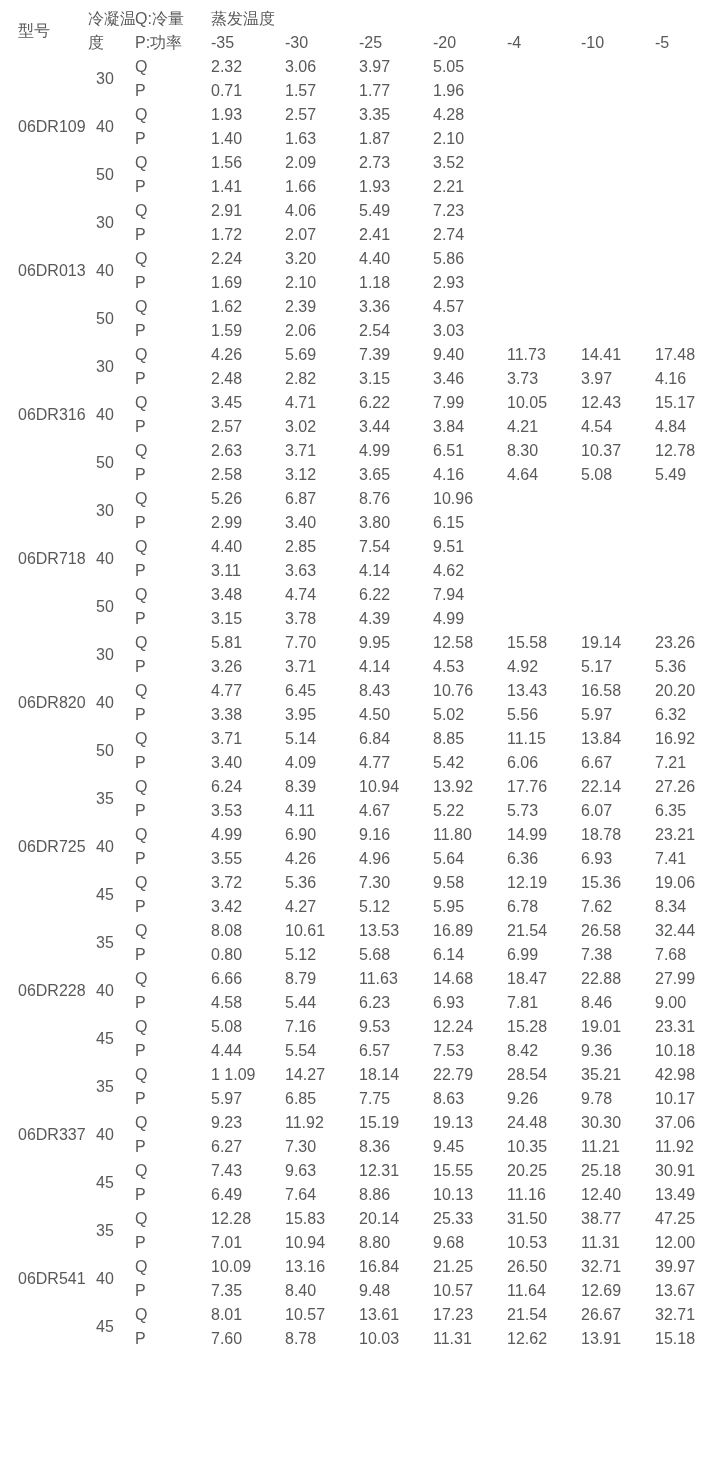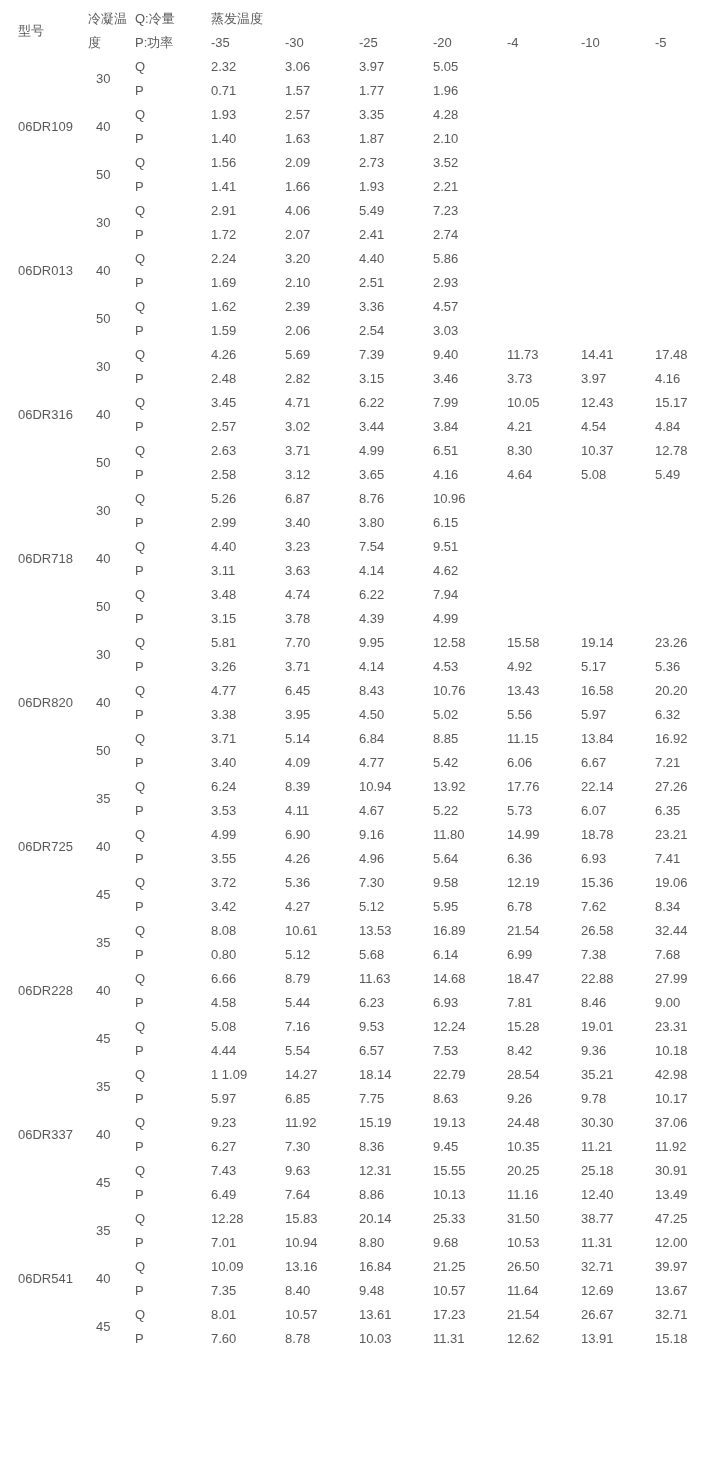--- a/index.html
+++ b/index.html
@@ -15,21 +15,21 @@
     width: 702px;
     height: 1462px;
     background: #ffffff;
   }
   table.cap-table {
     border-collapse: collapse;
     table-layout: fixed;
     width: 702px;
     margin-top: 7px;
     color: #595959;
-    font-size: 13px;
+    font-size: 16px;
     font-weight: 300;
   }
   table.cap-table th,
   table.cap-table td {
     padding: 0;
     margin: 0;
     border: none;
     text-align: left;
     vertical-align: middle;
     line-height: 24px;
@@ -182,21 +182,21 @@
           <td class="c-val">4.40</td>
           <td class="c-val">5.86</td>
           <td class="c-val"></td>
           <td class="c-val"></td>
           <td class="c-val"></td>
         </tr>
         <tr>
           <td class="c-qp">P</td>
           <td class="c-val">1.69</td>
           <td class="c-val">2.10</td>
-          <td class="c-val">2.51</td>
+          <td class="c-val">1.18</td>
           <td class="c-val">2.93</td>
           <td class="c-val"></td>
           <td class="c-val"></td>
           <td class="c-val"></td>
         </tr>
         <tr>
           <td class="c-cond" rowspan="2">50</td>
           <td class="c-qp">Q</td>
           <td class="c-val">1.62</td>
           <td class="c-val">2.39</td>
@@ -299,21 +299,21 @@
           <td class="c-val">3.80</td>
           <td class="c-val">6.15</td>
           <td class="c-val"></td>
           <td class="c-val"></td>
           <td class="c-val"></td>
         </tr>
         <tr>
           <td class="c-cond" rowspan="2">40</td>
           <td class="c-qp">Q</td>
           <td class="c-val">4.40</td>
-          <td class="c-val">3.23</td>
+          <td class="c-val">2.85</td>
           <td class="c-val">7.54</td>
           <td class="c-val">9.51</td>
           <td class="c-val"></td>
           <td class="c-val"></td>
           <td class="c-val"></td>
         </tr>
         <tr>
           <td class="c-qp">P</td>
           <td class="c-val">3.11</td>
           <td class="c-val">3.63</td>

